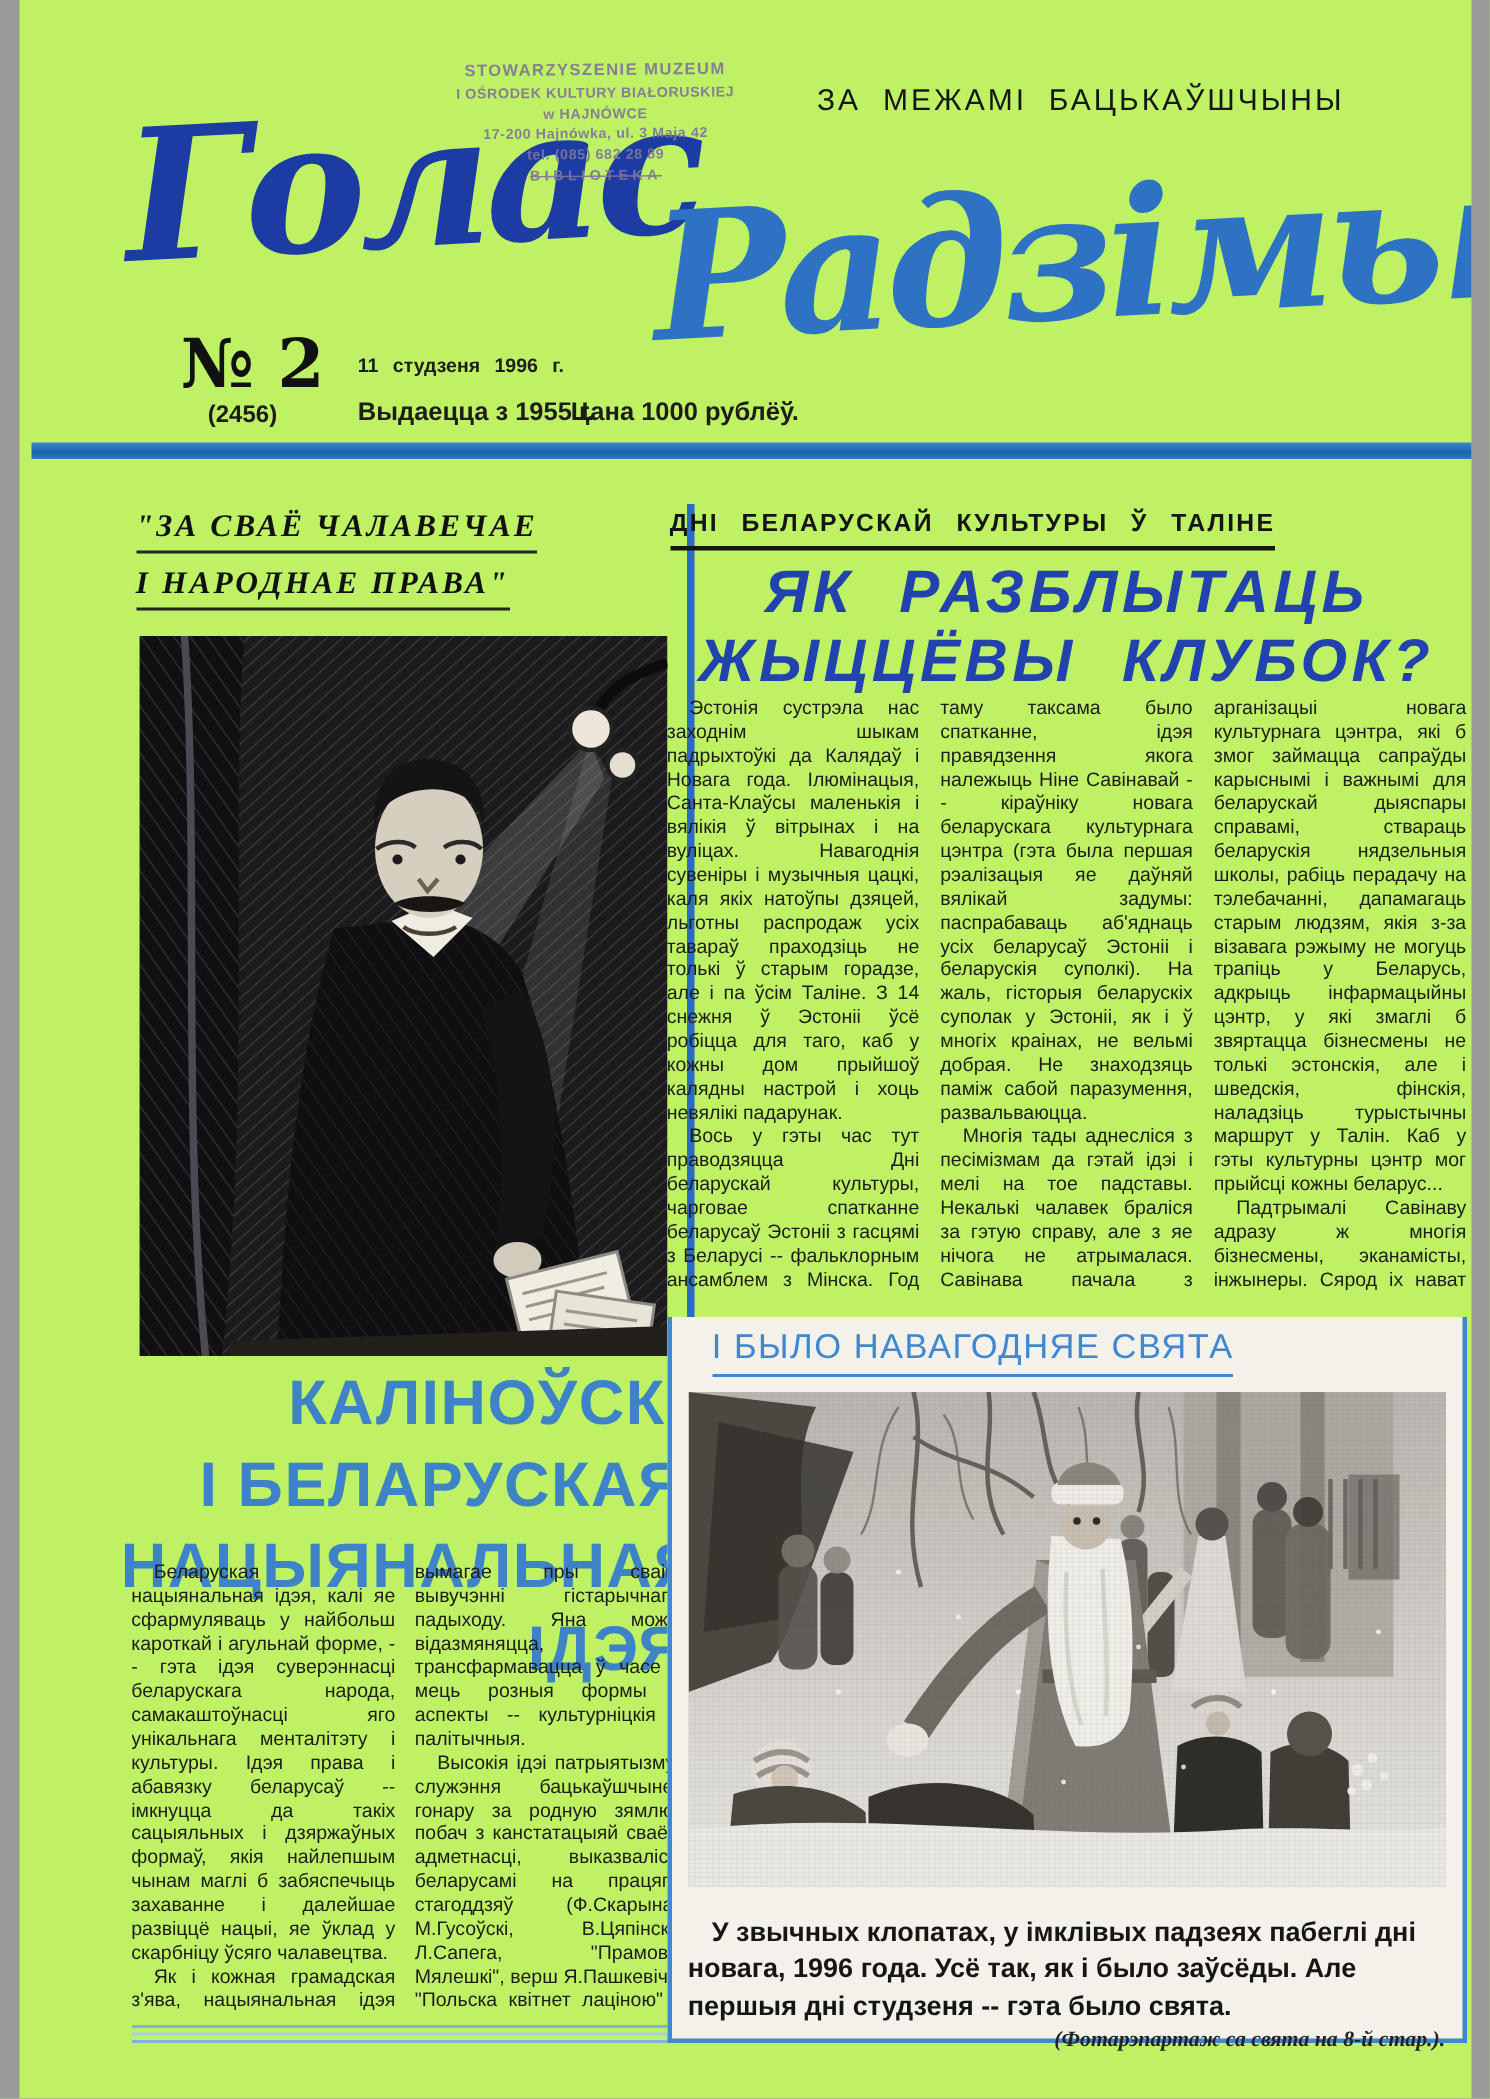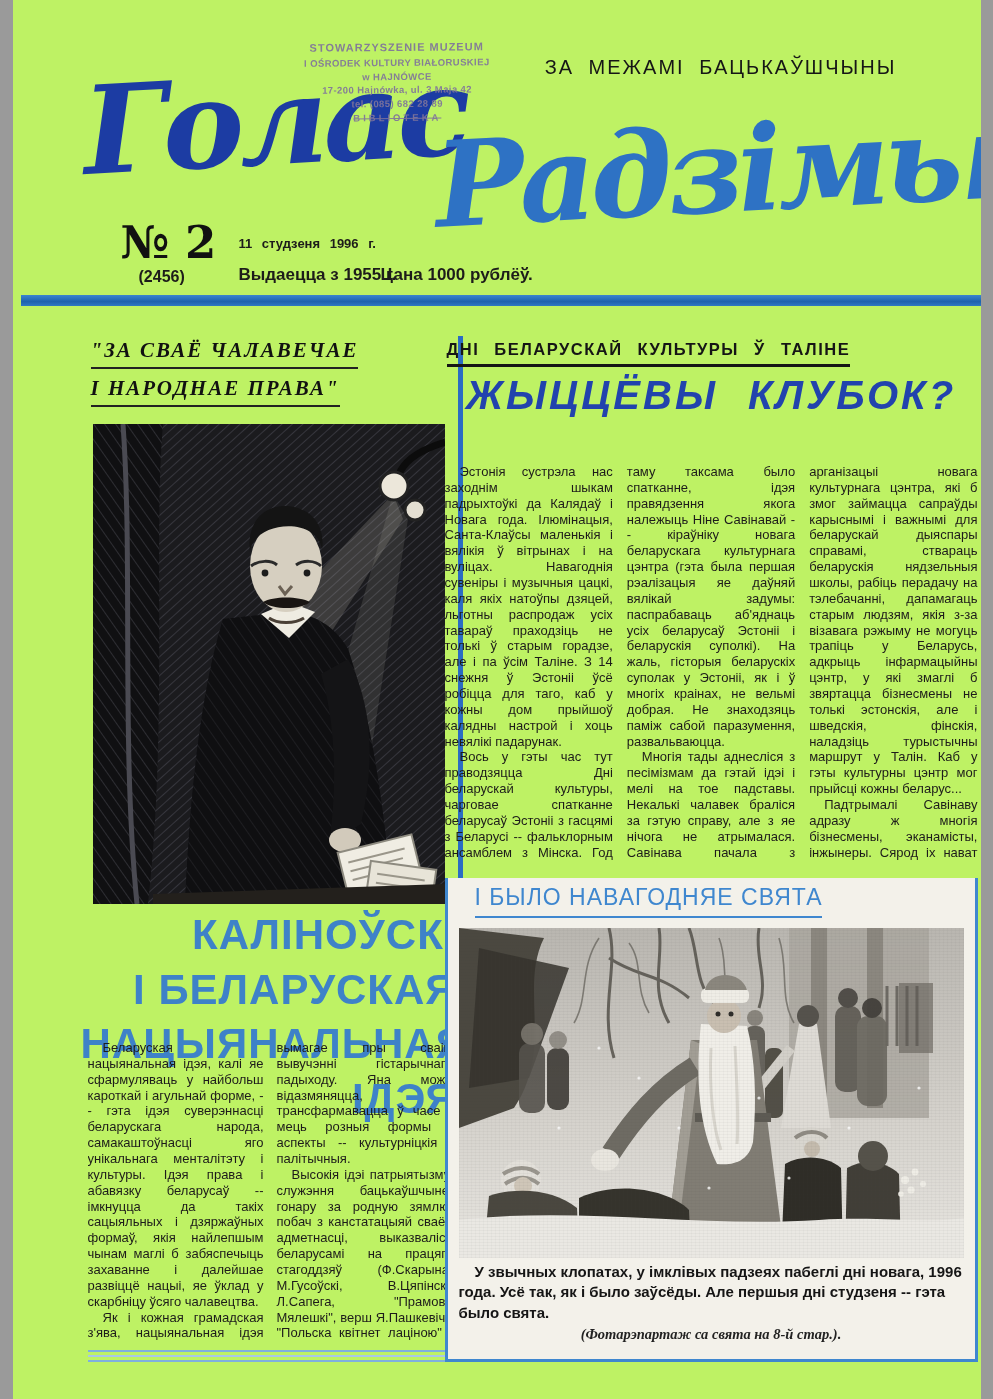--- a/index.html
+++ b/index.html
@@ -71,24 +71,24 @@
   
   .photo-box{position:absolute;left:432px;top:878px;width:533px;height:484px;box-sizing:border-box;
              border-left:3px solid #3f87cf;border-right:3px solid #3f87cf;border-bottom:3px solid #3f87cf;
              padding:4px 11px 6px 11px;background:#f3f1ea;}
   .photo-heading{display:inline-block;color:#3f87cf;font-size:23px;letter-spacing:1px;
                  border-bottom:2px solid #3f87cf;padding-bottom:5px;margin:2px 0 10px 16px;font-weight:500;}
   .photo{width:100%;height:330px;position:relative;background:#d8d5cf;overflow:hidden;}
   .photo .grain{position:absolute;inset:0;pointer-events:none;opacity:.35;
         background:repeating-linear-gradient(0deg,rgba(60,60,60,.12) 0 1px,transparent 1px 3px),
                    repeating-linear-gradient(90deg,rgba(90,90,90,.10) 0 1px,transparent 1px 4px);}
-  .photo-caption{font-weight:bold;font-size:15px;line-height:1.35;margin-top:4px;
+  .photo-caption{font-weight:bold;font-size:18px;line-height:1.35;margin-top:18px;
                  text-indent:16px;color:#151515;}
   .photo-credit{font-family:"Liberation Serif",serif;font-style:italic;font-weight:600;
-                font-size:14.5px;text-align:center;margin-top:3px;color:#222;}
+                font-size:14.5px;text-align:right;margin-top:3px;color:#222;}
 </style>
 </head>
 <body>
 
 <div class="page">
 
   <div class="stamp">
     <span class="l l1">STOWARZYSZENIE MUZEUM</span>
     <span class="l">I OŚRODEK KULTURY BIAŁORUSKIEJ</span>
     <span class="l">w HAJNÓWCE</span>
@@ -190,20 +190,21 @@
 
   <div class="left-divider">
     <i></i>
       <i class="mid"></i>
       <i></i>
   </div>
 
   <div class="kicker">ДНІ БЕЛАРУСКАЙ КУЛЬТУРЫ Ў ТАЛІНЕ</div>
 
   <div class="main-headline">
+    <div>ЯК РАЗБЛЫТАЦЬ</div>
     <div>ЖЫЦЦЁВЫ КЛУБОК?</div>
   </div>
 
   <div class="main-body">
     <p>Эстонія сустрэла нас заходнім шыкам падрыхтоўкі да Калядаў і Новага года. Ілюмінацыя, Санта-Клаўсы маленькія і вялікія ў вітрынах і на вуліцах. Навагоднія сувеніры і музычныя цацкі, каля якіх натоўпы дзяцей, льготны распродаж усіх тавараў праходзіць не толькі ў старым горадзе, але і па ўсім Таліне. З 14 снежня ў Эстоніі ўсё робіцца для таго, каб у кожны дом прыйшоў калядны настрой і хоць невялікі падарунак.</p>
     <p>Вось у гэты час тут праводзяцца Дні беларускай культуры, чарговае спатканне беларусаў Эстоніі з гасцямі з Беларусі -- фальклорным ансамблем з Мінска. Год таму таксама было спатканне, ідэя правядзення якога належыць Ніне Савінавай -- кіраўніку новага беларускага культурнага цэнтра (гэта была першая рэалізацыя яе даўняй вялікай задумы: паспрабаваць аб'яднаць усіх беларусаў Эстоніі і беларускія суполкі). На жаль, гісторыя беларускіх суполак у Эстоніі, як і ў многіх краінах, не вельмі добрая. Не знаходзяць паміж сабой паразумення, развальваюцца.</p>
     <p>Многія тады аднесліся з песімізмам да гэтай ідэі і мелі на тое падставы. Некалькі чалавек браліся за гэтую справу, але з яе нічога не атрымалася. Савінава пачала з арганізацыі новага культурнага цэнтра, які б змог займацца сапраўды карыснымі і важнымі для беларускай дыяспары справамі, ствараць беларускія нядзельныя школы, рабіць перадачу на тэлебачанні, дапамагаць старым людзям, якія з-за візавага рэжыму не могуць трапіць у Беларусь, адкрыць інфармацыйны цэнтр, у які змаглі б звяртацца бізнесмены не толькі эстонскія, але і шведскія, фінскія, наладзіць турыстычны маршрут у Талін. Каб у гэты культурны цэнтр мог прыйсці кожны беларус...</p>
     <p>Падтрымалі Савінаву адразу ж многія бізнесмены, эканамісты, інжынеры. Сярод іх нават юрыст, які працуе ў органах правапарадку на высокай пасадзе, -- камісар паліцыі Вячаслаў Пацэвіч. Вялікую дапамогу ў арганізацыі цэнтра аказала Згуртаванне беларусаў свету "Бацькаўшчына".</p>
 
   </div>

